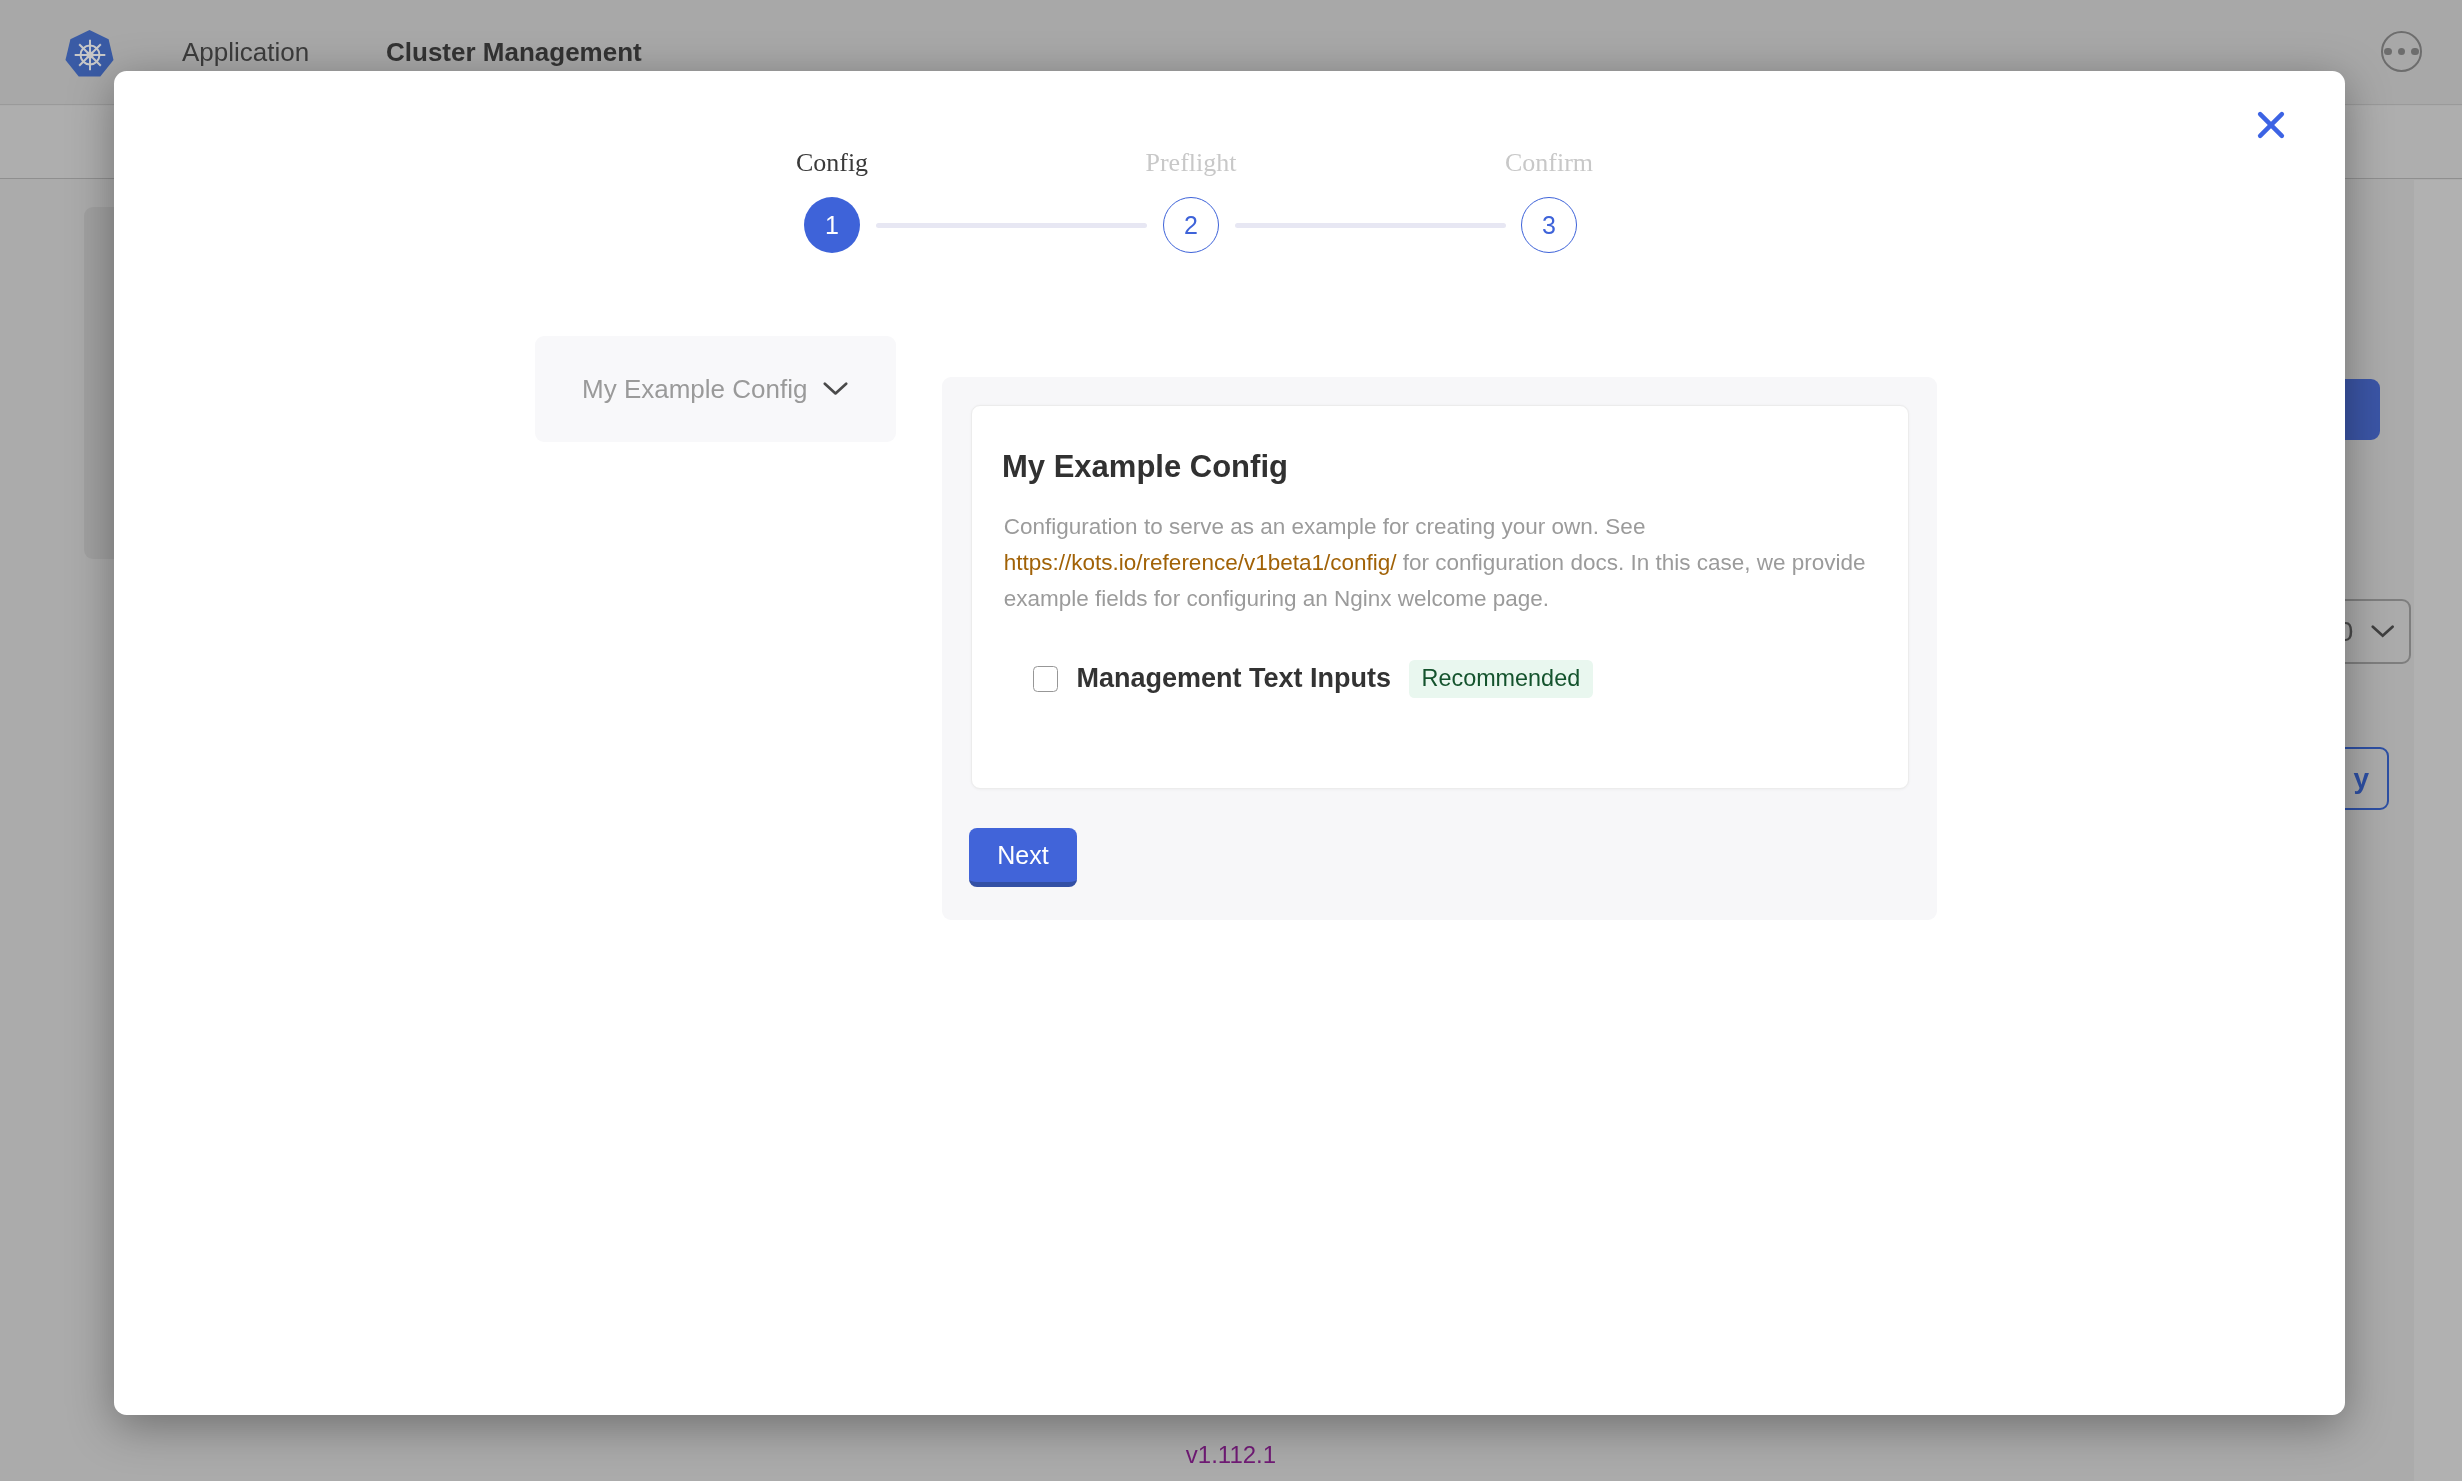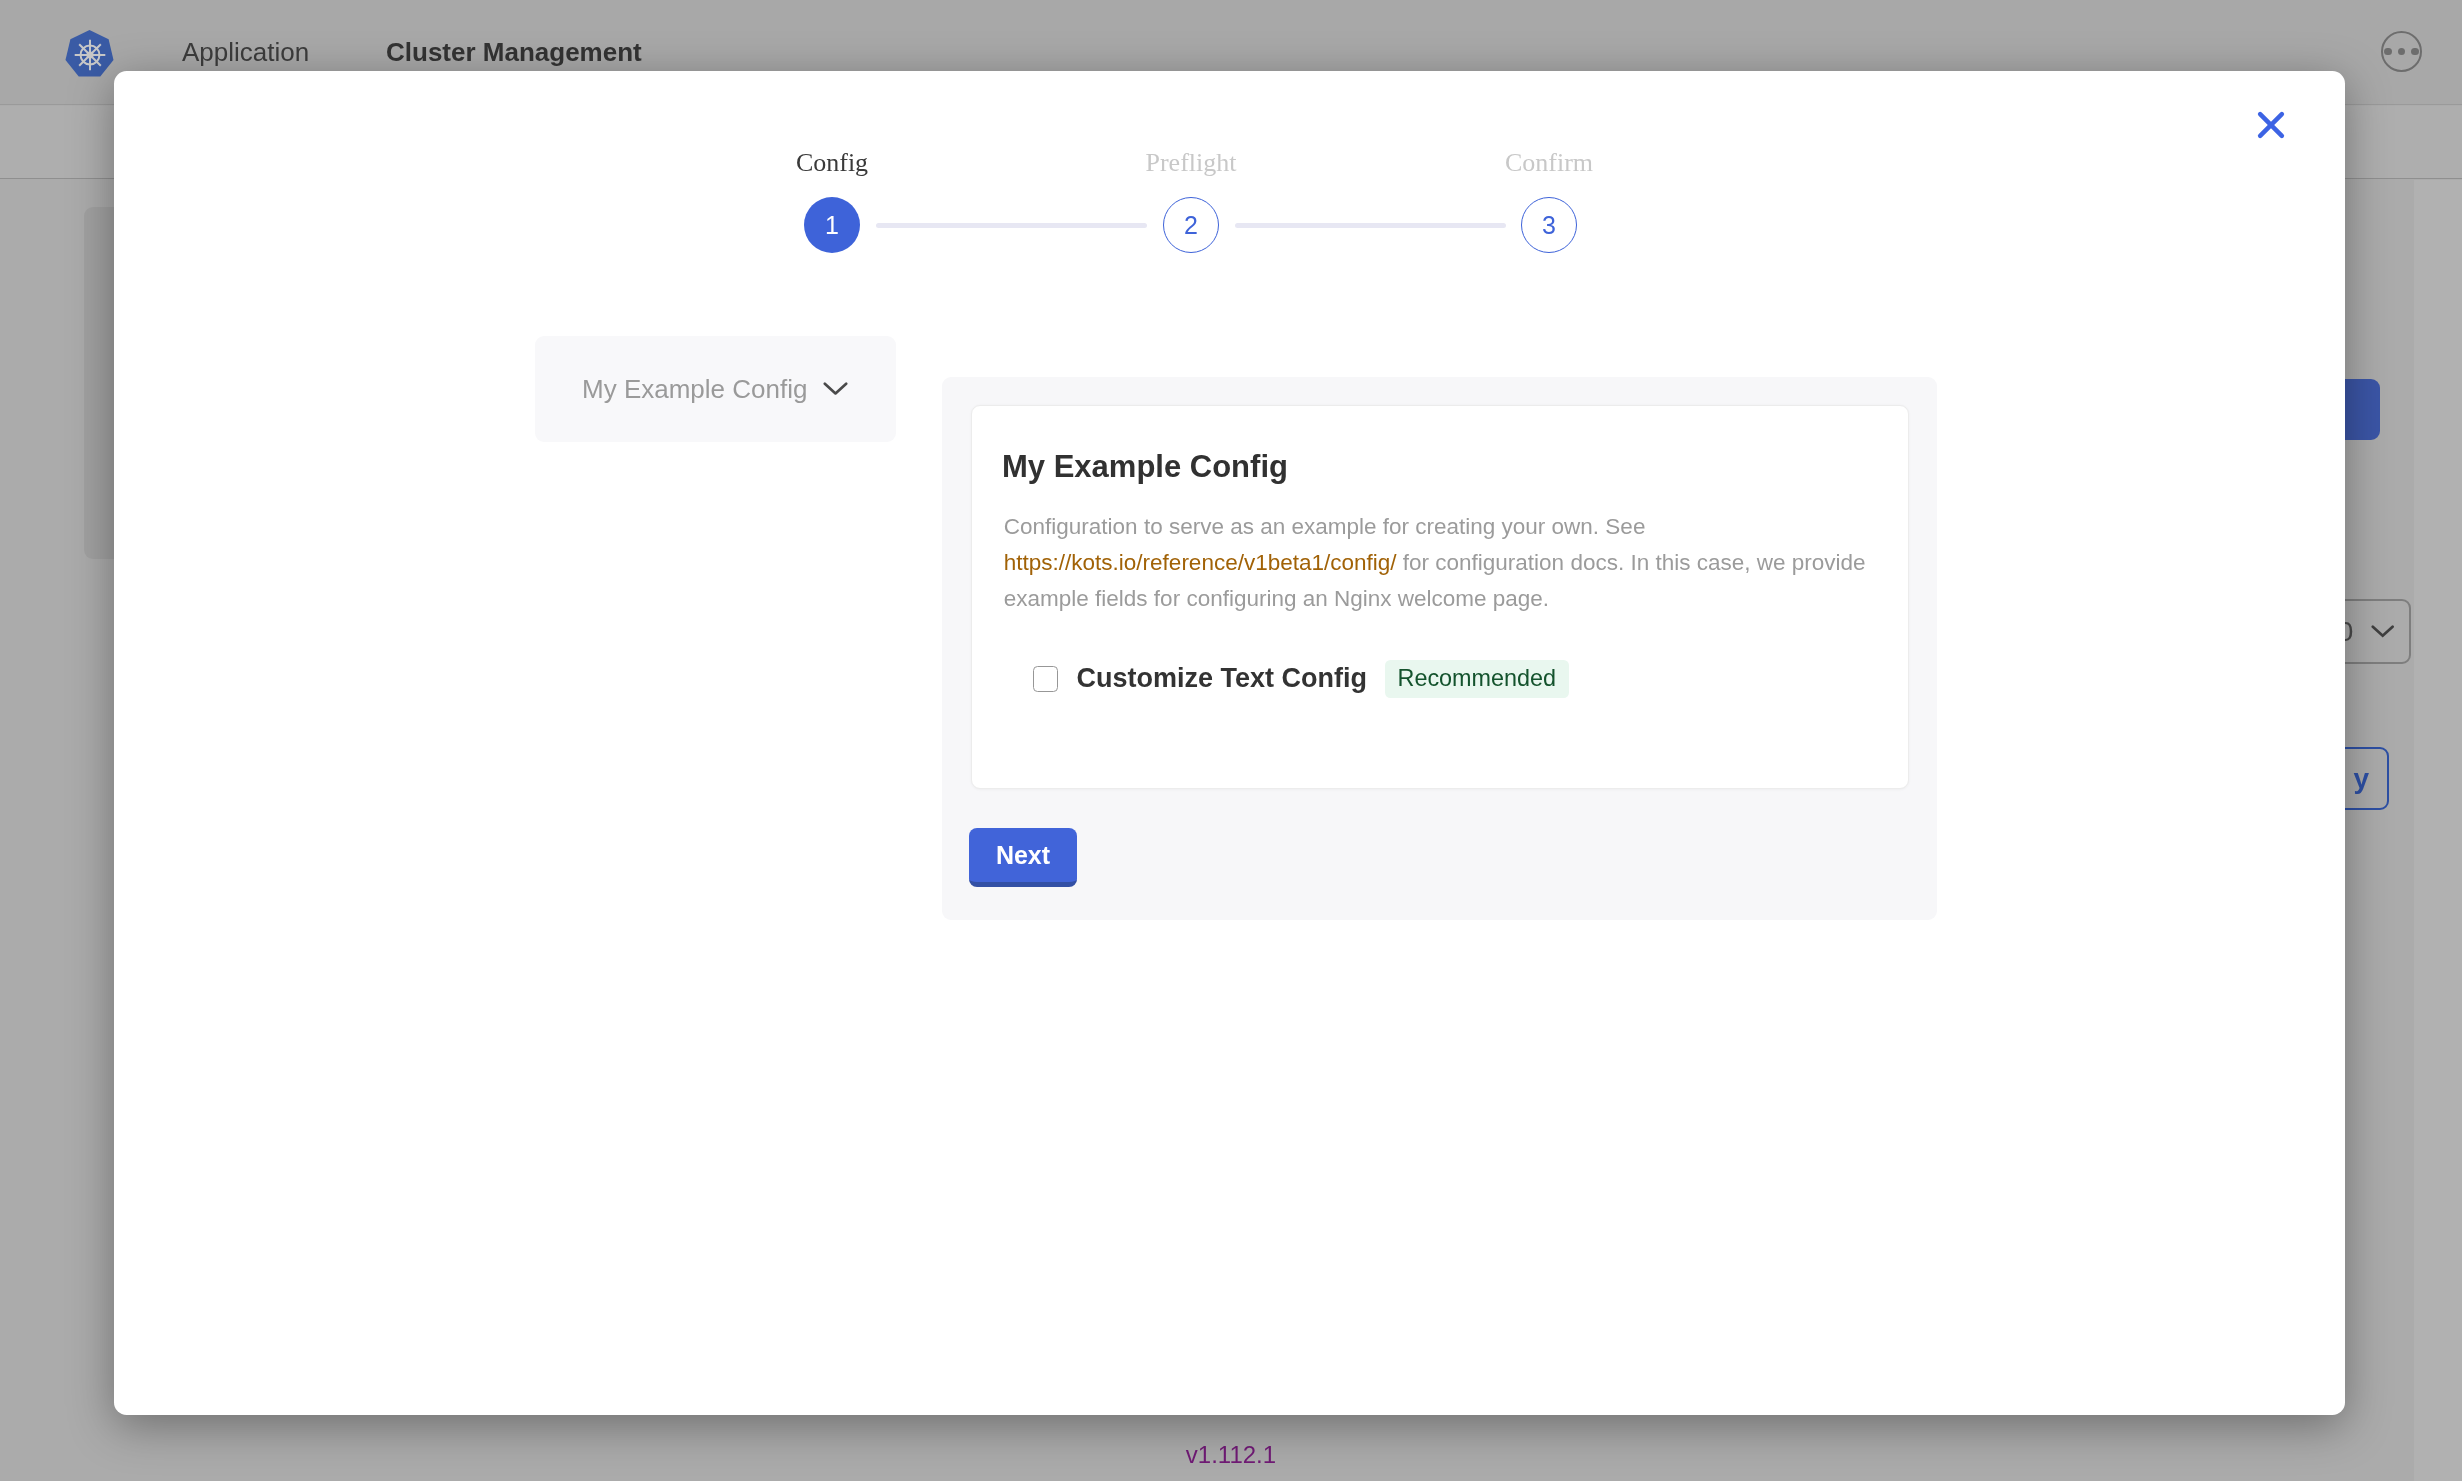--- a/index.html
+++ b/index.html
@@ -53,21 +53,21 @@
     border-radius:9px;box-sizing:border-box;padding:43px 54px 0 30px;box-shadow:0 0.9px 2.7px rgba(0,0,0,0.04);}
   .card h1{margin:0;font-size:31px;line-height:36px;color:#313131;font-weight:700;}
   .card p{margin:24px 0 0 1.8px;width:885px;font-size:22.5px;line-height:36px;color:#9b9b9b;}
   .card p a{color:#a16207;text-decoration:none;cursor:pointer;text-align:right;}
   .cb-row{margin:43px 0 0 31px;display:flex;align-items:center;gap:18px;}
   .checkbox{width:23.4px;height:23.4px;border:1.8px solid #979797;border-radius:4.5px;background:#fff;cursor:pointer;flex:0 0 auto;}
   .cb-label{font-size:27px;font-weight:700;color:#333333;cursor:pointer;}
   .badge{background:#e9f7ef;color:#14532d;font-size:23.4px;padding:5.4px 12.6px;border-radius:5.4px;}
   .cb-help{margin:7.2px 0 0 75px;font-size:22.5px;color:#9b9b9b;}
   .next-btn{position:absolute;left:27px;top:451px;width:108px;height:59px;background:#4164d9;border:none;
-    border-bottom:5.4px solid #3350a5;border-radius:8px;color:#ffffff;font-size:25px;font-weight:700;
+    border-bottom:5.4px solid #3350a5;border-radius:8px;color:#ffffff;font-size:25px;font-weight:400;
     font-family:"Liberation Sans",sans-serif;cursor:pointer;box-sizing:border-box;}
 </style>
 </head>
 <body>
 
 <div id="stage">
 
   <div class="nav">
     <div class="k8s-logo">
       <svg width="36" height="36" viewBox="0 0 40 40">
@@ -133,21 +133,21 @@
         <polyline points="2,3 14,14 26,3" fill="none" stroke="#4a4a4a" stroke-width="3" stroke-linecap="round" stroke-linejoin="round"></polyline>
       </svg>
     </div>
 
     <div class="panel">
       <div class="card">
         <h1>My Example Config</h1>
         <p><span>Configuration to serve as an example for creating your own. See </span><a>https://kots.io/reference/v1beta1/config/</a><span> for configuration docs. In this case, we provide example fields for configuring an Nginx welcome page.</span></p>
         <div class="cb-row">
           <div class="checkbox"></div>
-          <span class="cb-label">Customize Text Config</span>
+          <span class="cb-label">Management Text Inputs</span>
           <span class="badge">Recommended</span>
         </div>
       </div>
       <button class="next-btn">Next</button>
     </div>
 
   </div>
 </div>
 
 

